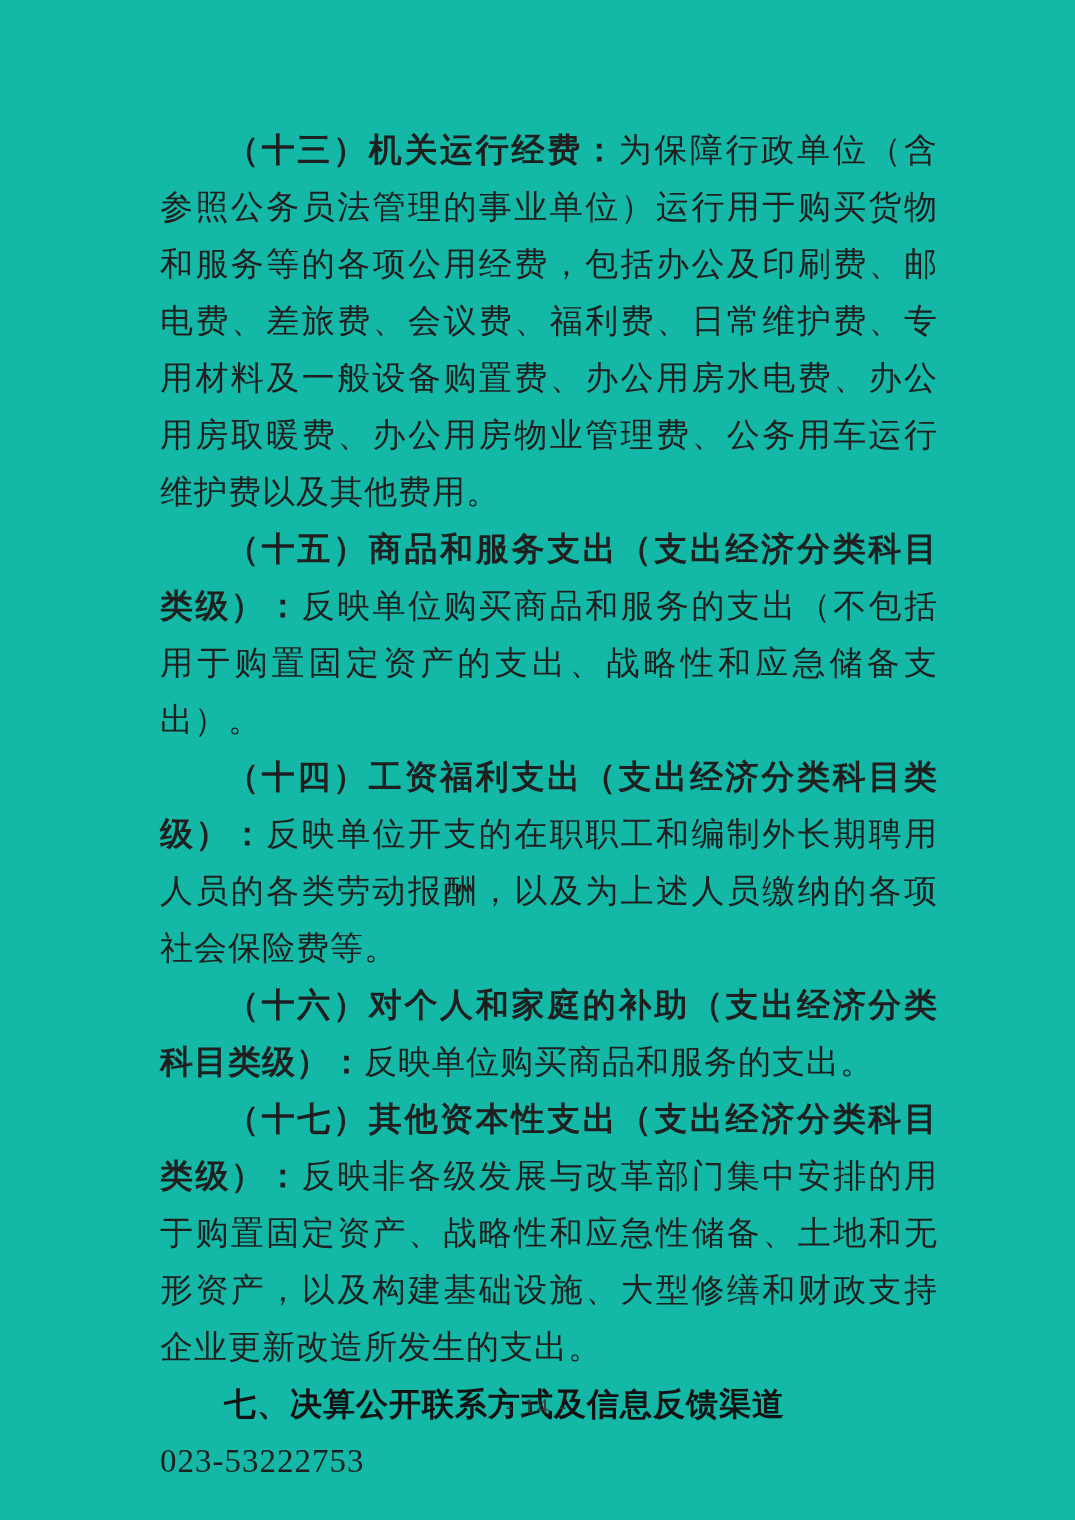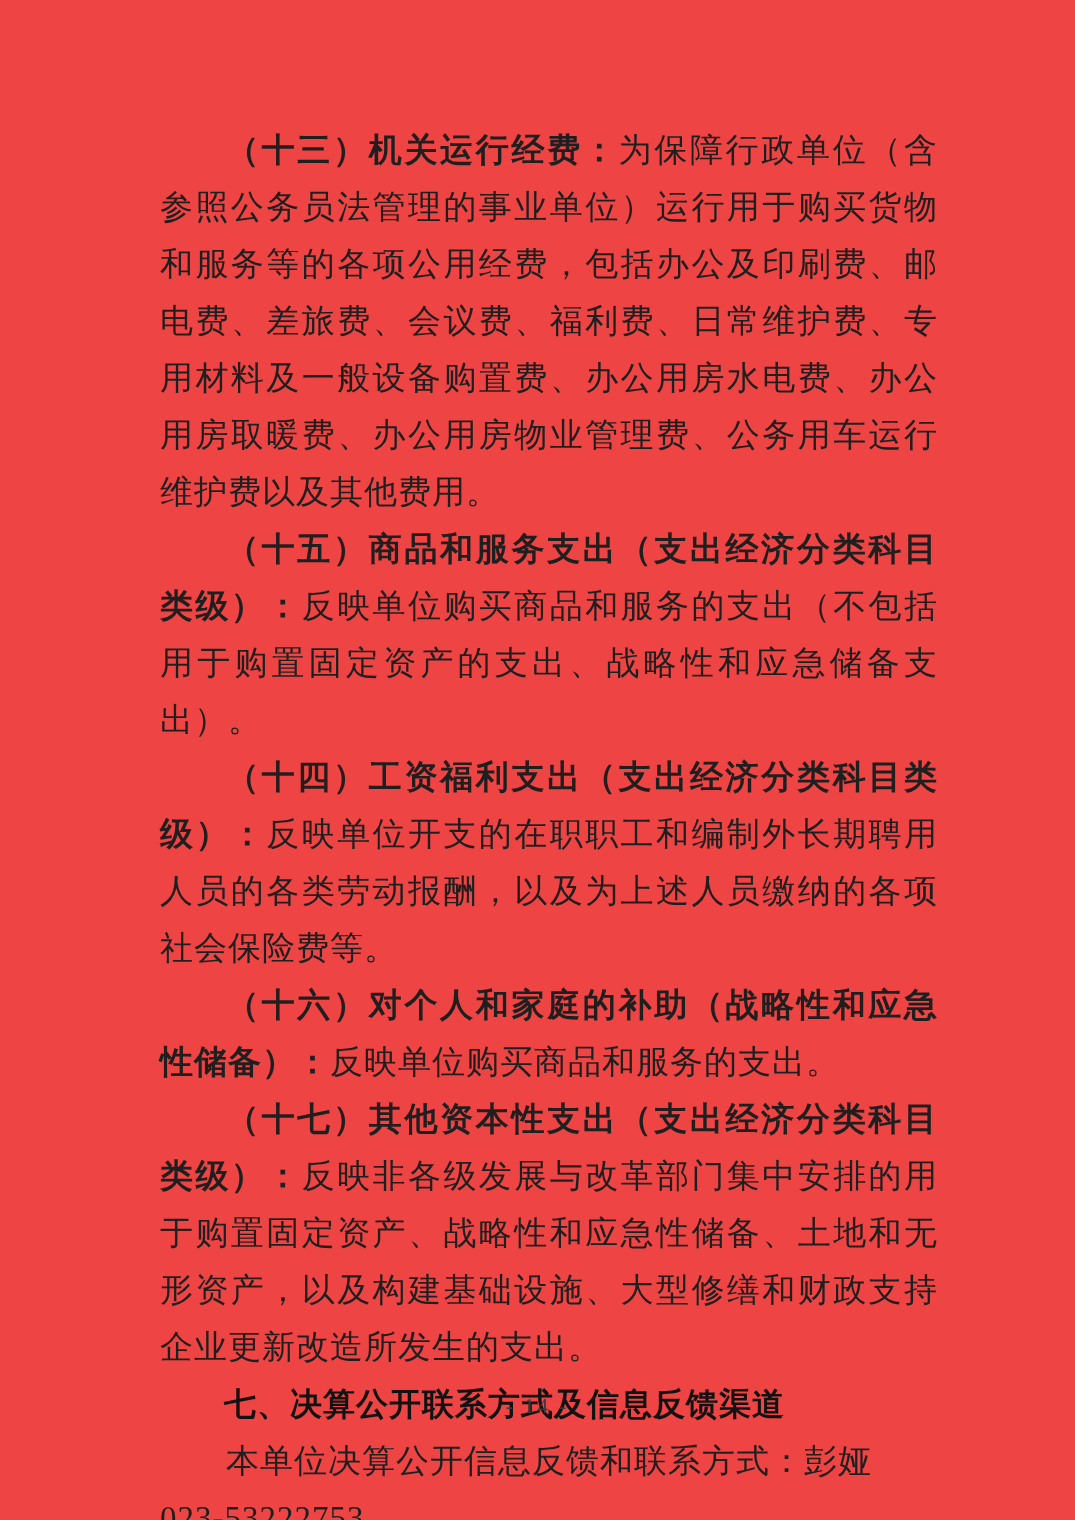--- a/index.html
+++ b/index.html
@@ -13,21 +13,21 @@
     position: relative;
     font-family: "Liberation Serif", serif;
     overflow: hidden;
   }
   .page {
     position: absolute;
     left: 0;
     top: 0;
     width: 1075px;
     height: 1520px;
-    background: #ef4444;
+    background: #14b8a6;
   }
   .content {
     position: absolute;
     left: 160px;
     top: 122px;
     width: 778px;
     color: #1f1f1f;
   }
   .para {
     margin: 0;
@@ -72,26 +72,25 @@
 
 <div class="page">
   <div class="content">
 
     <p class="para"><span class="lead">（十三）机关运行经费：</span><span>为保障行政单位（含参照公务员法管理的事业单位）运行用于购买货物和服务等的各项公用经费，包括办公及印刷费、邮电费、差旅费、会议费、福利费、日常维护费、专用材料及一般设备购置费、办公用房水电费、办公用房取暖费、办公用房物业管理费、公务用车运行维护费以及其他费用。</span></p>
 
     <p class="para"><span class="lead">（十五）商品和服务支出（支出经济分类科目类级）：</span><span>反映单位购买商品和服务的支出（不包括用于购置固定资产的支出、战略性和应急储备支出）。</span></p>
 
     <p class="para"><span class="lead">（十四）工资福利支出（支出经济分类科目类级）：</span><span>反映单位开支的在职职工和编制外长期聘用人员的各类劳动报酬，以及为上述人员缴纳的各项社会保险费等。</span></p>
 
-    <p class="para"><span class="lead">（十六）对个人和家庭的补助（战略性和应急性储备）：</span><span>反映单位购买商品和服务的支出。</span></p>
+    <p class="para"><span class="lead">（十六）对个人和家庭的补助（支出经济分类科目类级）：</span><span>反映单位购买商品和服务的支出。</span></p>
 
     <p class="para"><span class="lead">（十七）其他资本性支出（支出经济分类科目类级）：</span><span>反映非各级发展与改革部门集中安排的用于购置固定资产、战略性和应急性储备、土地和无形资产，以及构建基础设施、大型修缮和财政支持企业更新改造所发生的支出。</span></p>
 
     <h2 class="section-heading">七、决算公开联系方式及信息反馈渠道</h2>
 
-    <p class="para"><span>本单位决算公开信息反馈和联系方式：彭娅</span></p>
 
     <p class="para phone-line">023-53222753</p>
 
   </div>
 
   <div class="footer">- 14 -</div>
 </div>
 
 </body></html>

